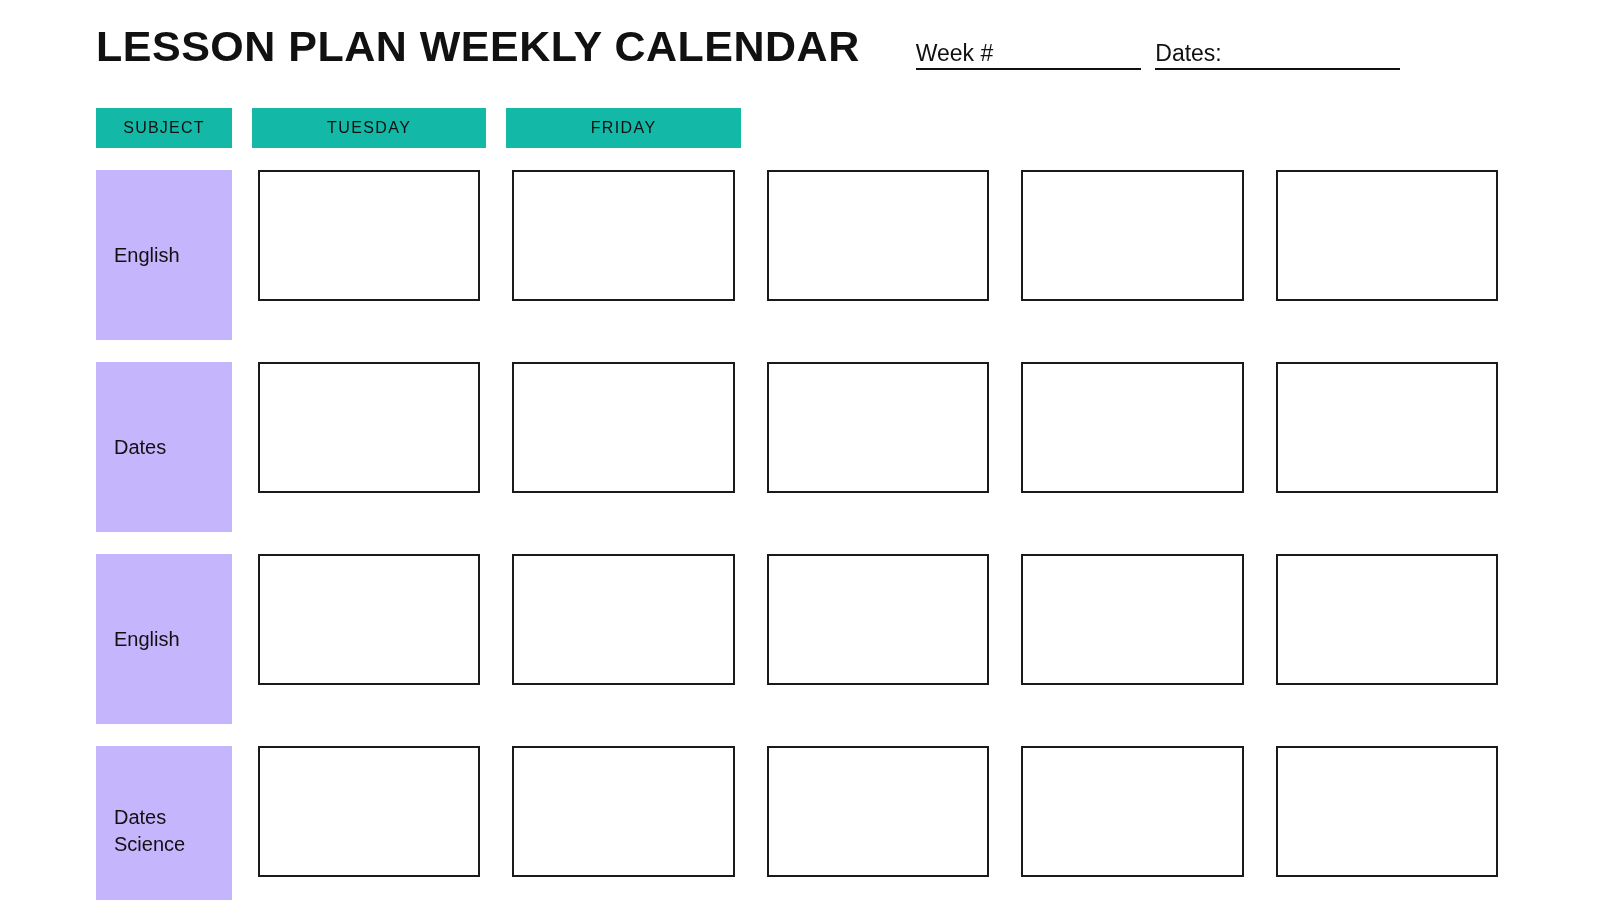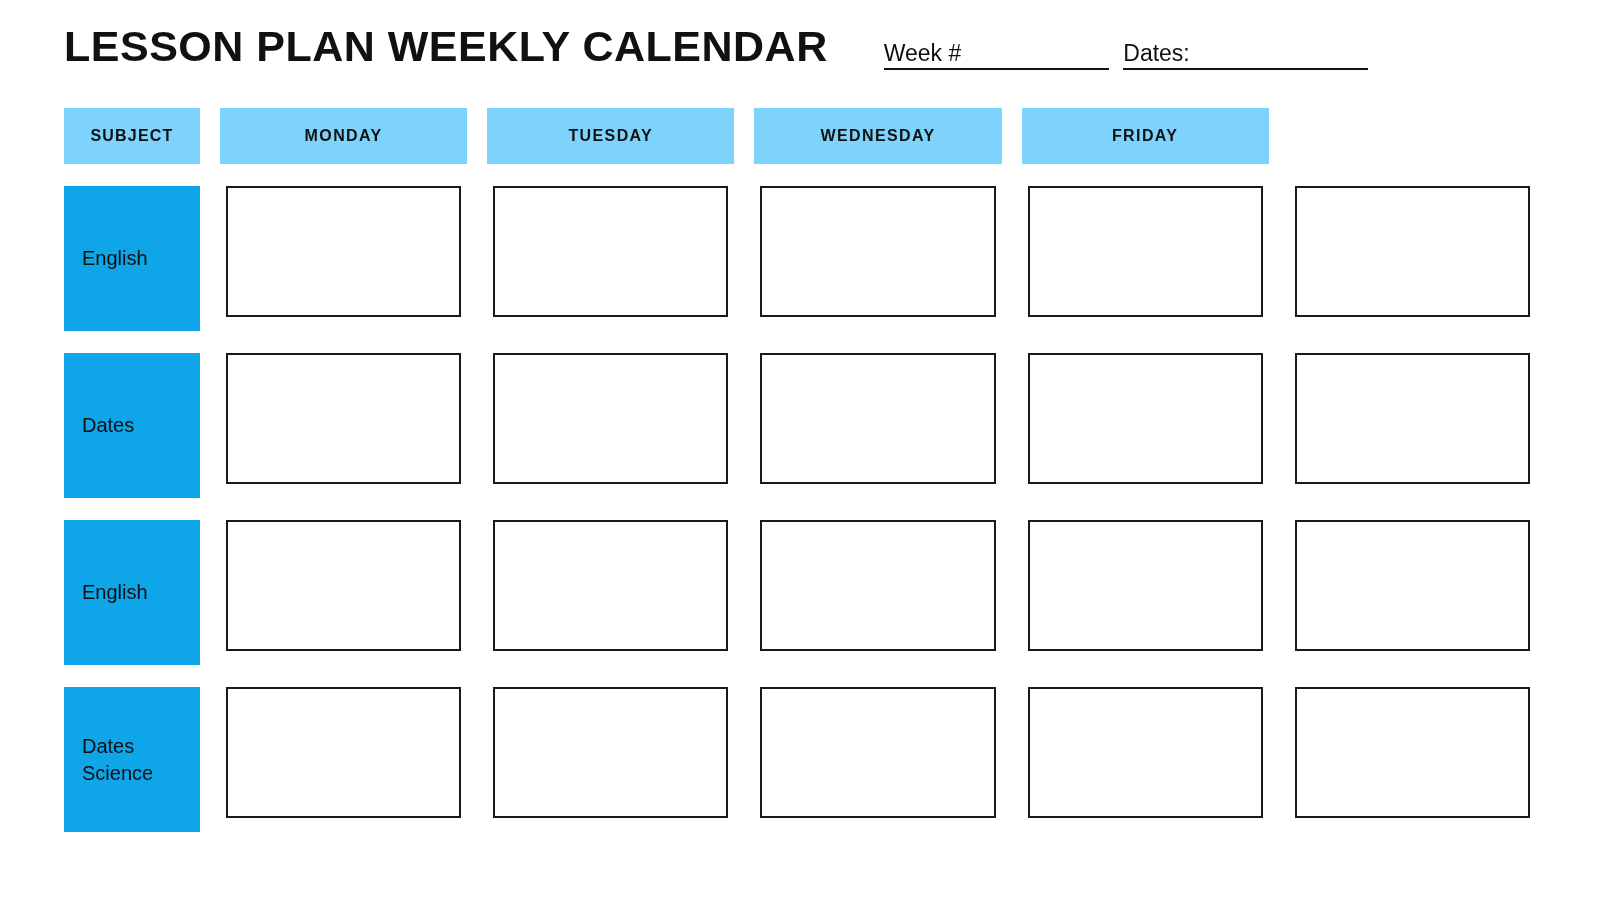--- a/index.html
+++ b/index.html
@@ -12,21 +12,21 @@
     height: 900px;
     font-family: "Liberation Sans", sans-serif;
     color: #111111;
     overflow: hidden;
   }
   .page {
     position: relative;
     width: 1600px;
     height: 900px;
     box-sizing: border-box;
-    padding: 0 64px;
+    padding: 0 96px;
   }
 
   
   .header-row {
     display: flex;
     align-items: flex-end;
     padding-top: 58px;
     height: 70px;
     box-sizing: border-box;
   }
@@ -59,45 +59,45 @@
   #dates-field .field-line { width: 178px; }
 
   
   .grid {
     margin-top: 38px;
     display: grid;
     grid-template-columns: 136px repeat(5, 1fr);
     column-gap: 20px;
   }
   .head-cell {
-    background: #7dd3fc;
-    height: 56px;
+    background: #14b8a6;
+    height: 40px;
     display: flex;
     align-items: center;
     justify-content: center;
     font-size: 16px;
-    font-weight: bold;
+    font-weight: normal;
     letter-spacing: 1.4px;
     text-transform: uppercase;
   }
   .head-cell.subject-head {
     letter-spacing: 1.2px;
   }
 
   .row-spacer { height: 22px; grid-column: 1 / -1; }
 
   .subject-cell {
-    background: #0ea5e9;
+    background: #c4b5fd;
     display: flex;
     align-items: center;
     padding-left: 18px;
     box-sizing: border-box;
     font-size: 20px;
     line-height: 1.35;
-    height: 145px;
+    height: 170px;
   }
   .subject-cell .subj-text { display: block; }
 
   .entry-cell {
     border: 2px solid #1a1a1a;
     background: #ffffff;
     box-sizing: border-box;
     height: 131px;
     margin-top: 0;
     align-self: center;
@@ -126,23 +126,21 @@
 
     <div class="field" id="dates-field">
       <span class="field-label">Dates:</span>
       <span class="field-line"></span>
     </div>
   </div>
 
   <div class="grid">
 
     <div class="head-cell subject-head">SUBJECT</div>
-    <div class="head-cell">MONDAY</div>
     <div class="head-cell">TUESDAY</div>
-    <div class="head-cell">WEDNESDAY</div>
     <div class="head-cell">FRIDAY</div>
 
     <div class="row-spacer"></div>
 
     <div class="subject-cell">
       <span class="subj-text">English</span>
     </div>
     <div class="entry-wrap">
         <div class="entry-cell"></div>
       </div>

